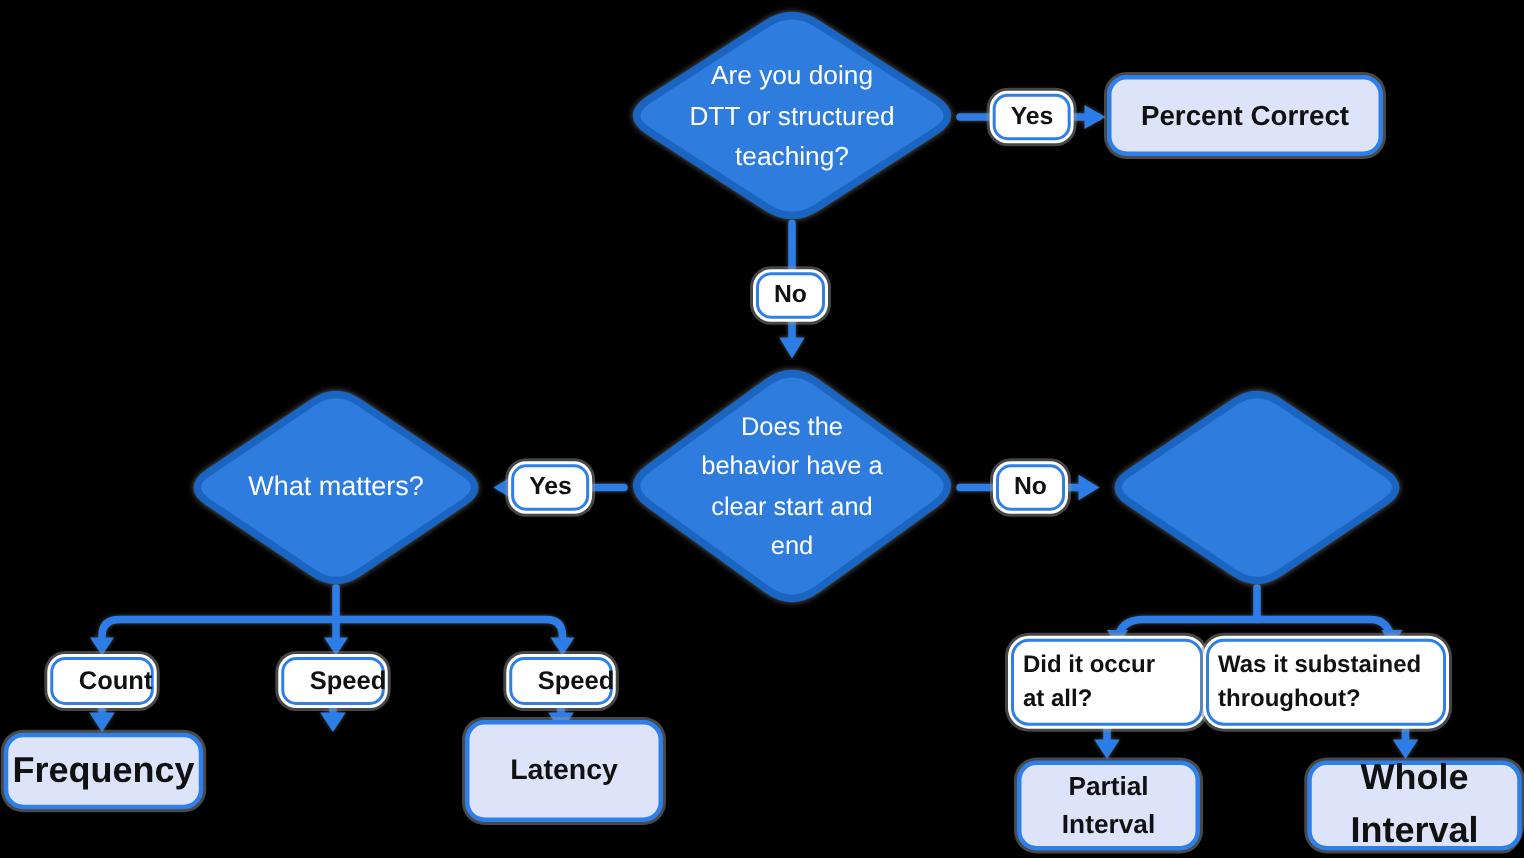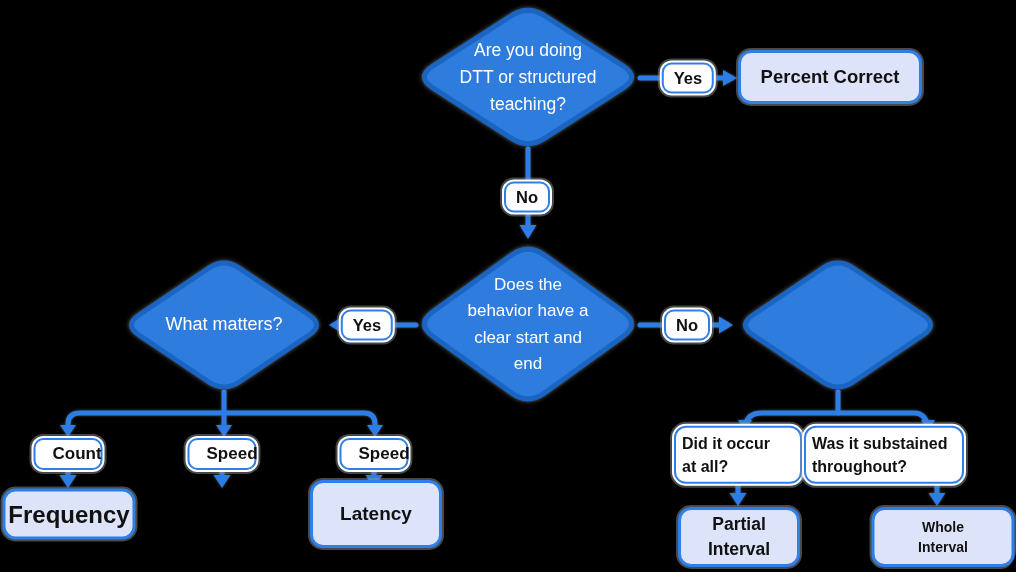--- a/index.html
+++ b/index.html
@@ -114,15 +114,15 @@
   <div class="node pill pill-md" style="left:222px;top:454px">Speed</div>
   <div class="node pill pill-md" style="left:374px;top:454px">Speed</div>
 
   <div class="node pill pill-q" style="left:738px;top:455px;width:128px">Did it occur<br>at all?</div>
   <div class="node pill pill-q" style="left:884px;top:455px;width:160px">Was it substained<br>throughout?</div>
 
   <div class="node obox" style="left:830px;top:77px;width:184px;height:54px;font-size:18.5px">Percent Correct</div>
   <div class="node obox" style="left:69px;top:514px;width:133px;height:51px;font-size:24px">Frequency</div>
   <div class="node obox" style="left:376px;top:514px;width:132px;height:68px;font-size:19px">Latency</div>
   <div class="node obox" style="left:739px;top:537px;width:122px;height:60px;font-size:17.5px;line-height:1.45">Partial<br>Interval</div>
-  <div class="node obox" style="left:943px;top:537px;width:143px;height:60px;font-size:14px;line-height:1.45">Whole<br>Interval</div>
+  <div class="node obox" style="left:943px;top:537px;width:143px;height:60px;font-size:24px;line-height:1.45">Whole<br>Interval</div>
 
 </div>
 
 </body></html>

